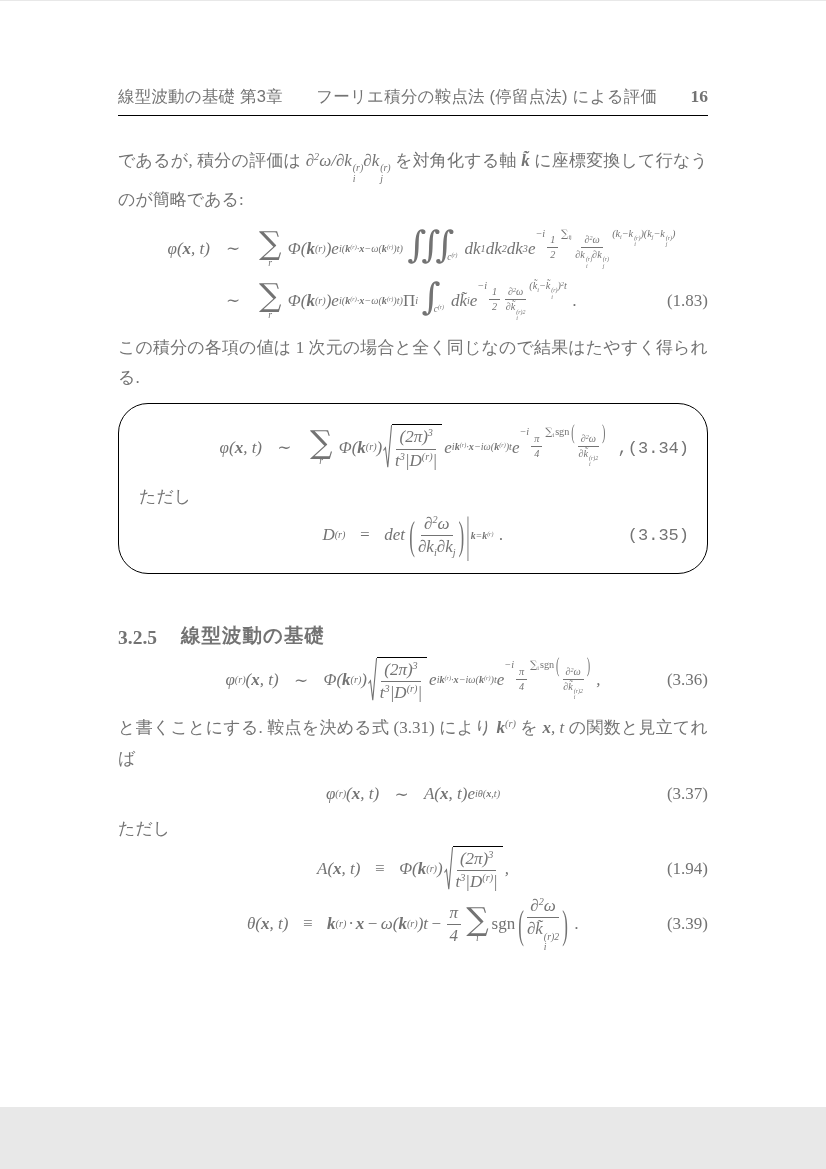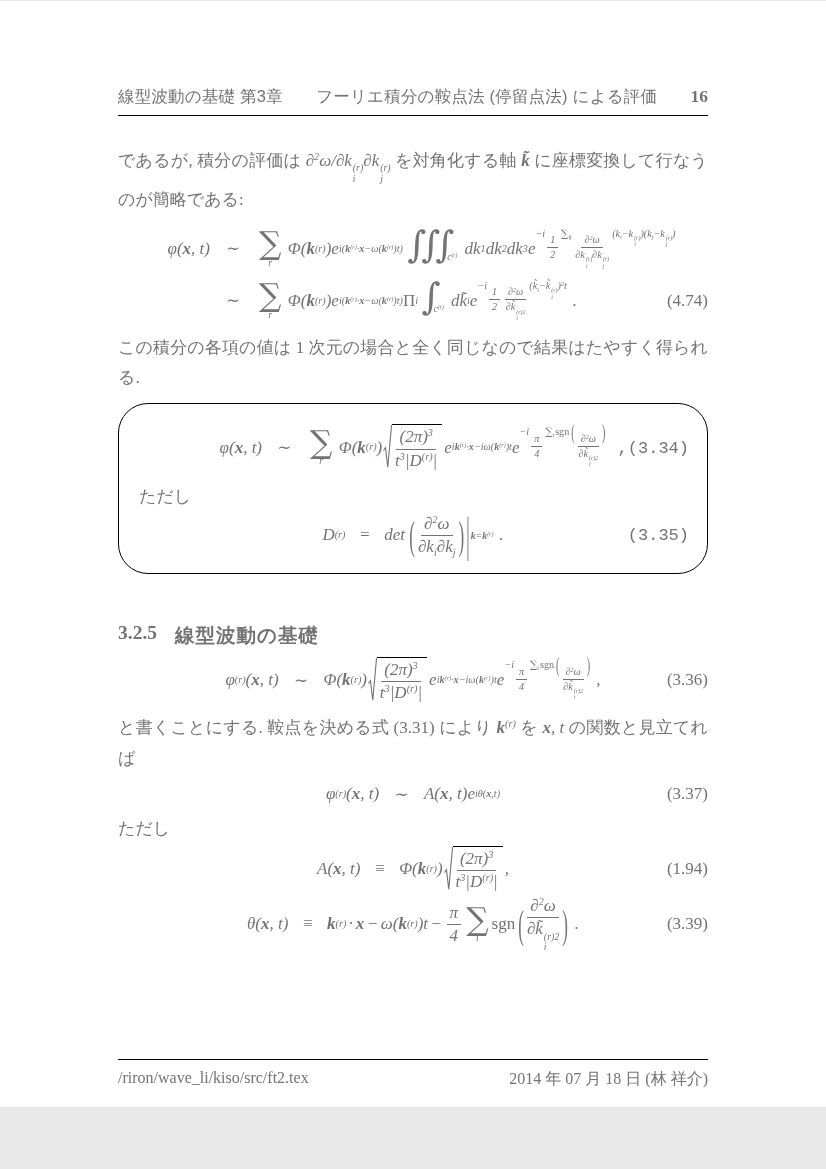--- a/index.html
+++ b/index.html
@@ -59,21 +59,21 @@
   .eq333 .c2{display:inline-flex;justify-content:center;width:46px;}
   .eq333 .c3{display:inline-flex;align-items:center;}
 
   
   .rbox{border:1.3px solid #000;border-radius:30px;margin-top:10px;padding:14px 14px 16px 14px;}
   .rbox .eq{margin:6px 0 0 0;}
   .rbox .eqlabel{right:4px;font-family:Liberation Mono, monospace;}
   .rbox .tadashi{margin:14px 0 0 6px;}
 
   
-  .sech{margin:48px 0 0 0;font-size:19.5px;display:flex;align-items:flex-start;gap:18px;}
+  .sech{margin:48px 0 0 0;font-size:19.5px;display:flex;align-items:flex-end;gap:24px;}
   .sech .snum{font-weight:bold;font-family:"Liberation Serif","DejaVu Serif",serif;}
   .sech .stitle{font-weight:bold;font-family:"Liberation Sans","DejaVu Sans",sans-serif;letter-spacing:1px;}
 
   
   .footer{position:absolute;left:118px;right:118px;top:1058px;border-top:1.1px solid #000;
           padding-top:9px;display:flex;justify-content:space-between;font-size:16px;}
 </style>
 </head>
 <body>
 
@@ -132,21 +132,21 @@
               </span><span class="msp" style="width: 0.08em;"></span><span class="mfrac">
                 <span class="fn">∂<span class="msup">2</span>ω</span>
                 <span class="fd">∂k̃<span class="mss">
                     <span class="sst">(r)2</span>
                     <span class="ssb">i</span>
                   </span></span>
               </span><span class="msp" style="width: 0.1em;"></span>(k̃<span class="msub">i</span>−k̃<span class="mss">
                 <span class="sst">(r)</span>
                 <span class="ssb">i</span>
               </span>)<span class="msup">2</span>t</span><span class="msp" style="width: 0.35em;"></span>.</span>
-        <span class="eqlabel">(4.74)</span>
+        <span class="eqlabel">(1.83)</span>
       </div>
     </div>
 
     <p class="para tight">この積分の各項の値は 1 次元の場合と全く同じなので結果はたやすく得られる.</p>
 
     <div class="rbox">
       <div class="eq">
         <span class="eqmain mth">φ(<span class="mb">x</span>, t)<span class="msp" style="width: 0.9em;"></span>∼<span class="msp" style="width: 0.9em;"></span><span class="msum">
               <span class="sig">∑</span>
               <span class="lim">r</span>
@@ -254,17 +254,13 @@
             <span class="fd">∂k̃<span class="mss">
                 <span class="sst">(r)2</span>
                 <span class="ssb">i</span>
               </span></span>
           </span><span class="mstretch" style="transform: scale(1, 2.4);">)</span><span class="msp" style="width: 0.35em;"></span>.</span>
       <span class="eqlabel">(3.39)</span>
     </div>
 
   </div>
 
-  <div class="footer">
-    <span>/riron/wave_li/kiso/src/ft2.tex</span>
-    <span>2014 年 07 月 18 日 (林 祥介)</span>
-  </div>
 </div>
 
 </body></html>

